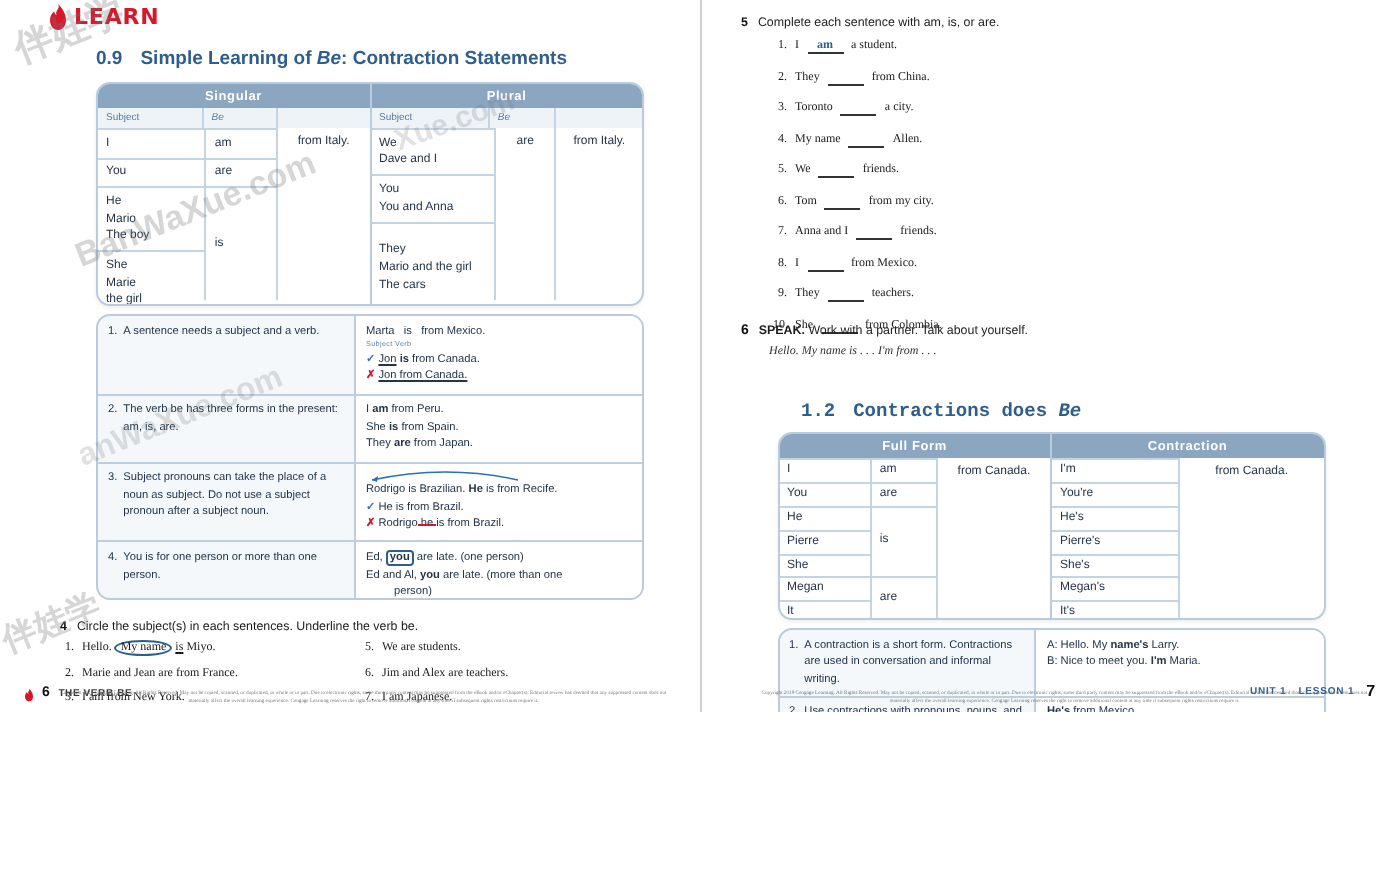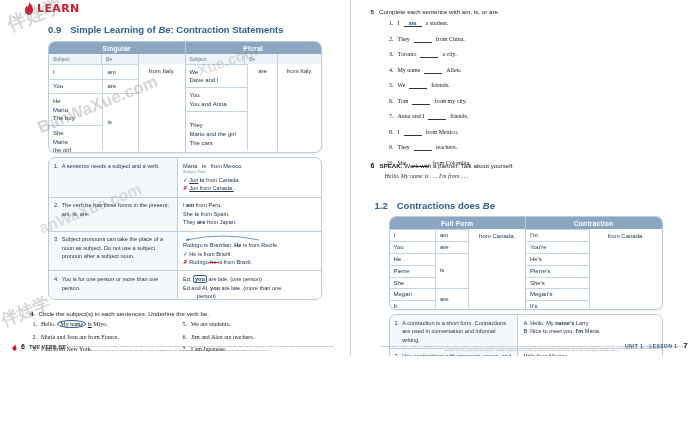--- a/index.html
+++ b/index.html
@@ -379,21 +379,21 @@
     </div>
 
     <div class="ex-block" style="left:20px;top:162px;width:310px;">
       <div class="ex-head">
         <span class="ex-num mic">6</span>
         <span class="ex-instr"><b>SPEAK.</b> <span>Work with a partner. Talk about yourself.</span></span>
       </div>
       <div class="speak-ex">Hello. My name is . . . I'm from . . .</div>
     </div>
 
-    <div class="sec-head" style="left:24px;top:200px;">
+    <div class="sec-head" style="left:50px;top:200px;font-family:Liberation Mono, monospace;">
       <span class="sec-num">1.2</span>
       <span class="sec-title"><span>Contractions does </span><i>Be</i></span>
     </div>
 
     <div class="chart" style="left:38px;top:216px;width:272px;height:92px;">
       <div class="chart-split" style="height:100%;">
 
         <div class="half">
           <div class="bar">Full Form</div>
           <div class="grid" style="height:calc(100% - 12px);">

